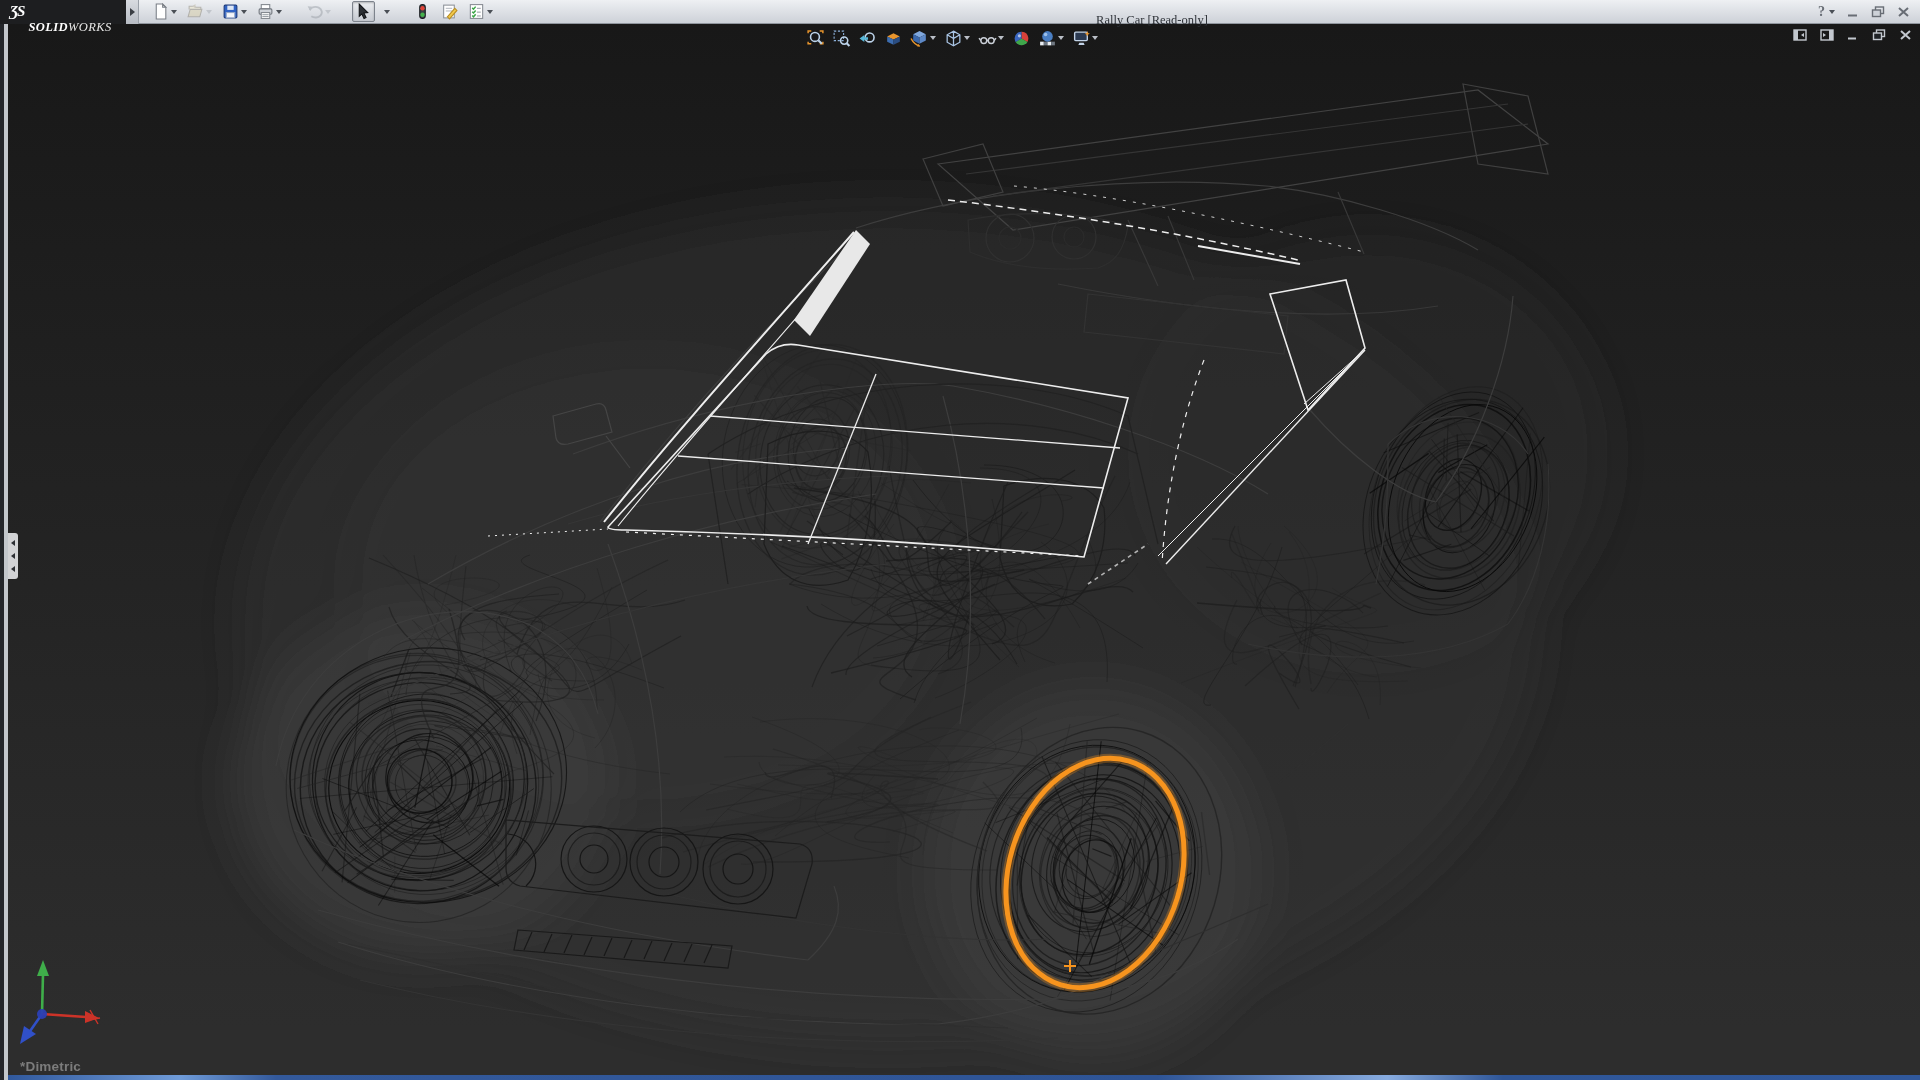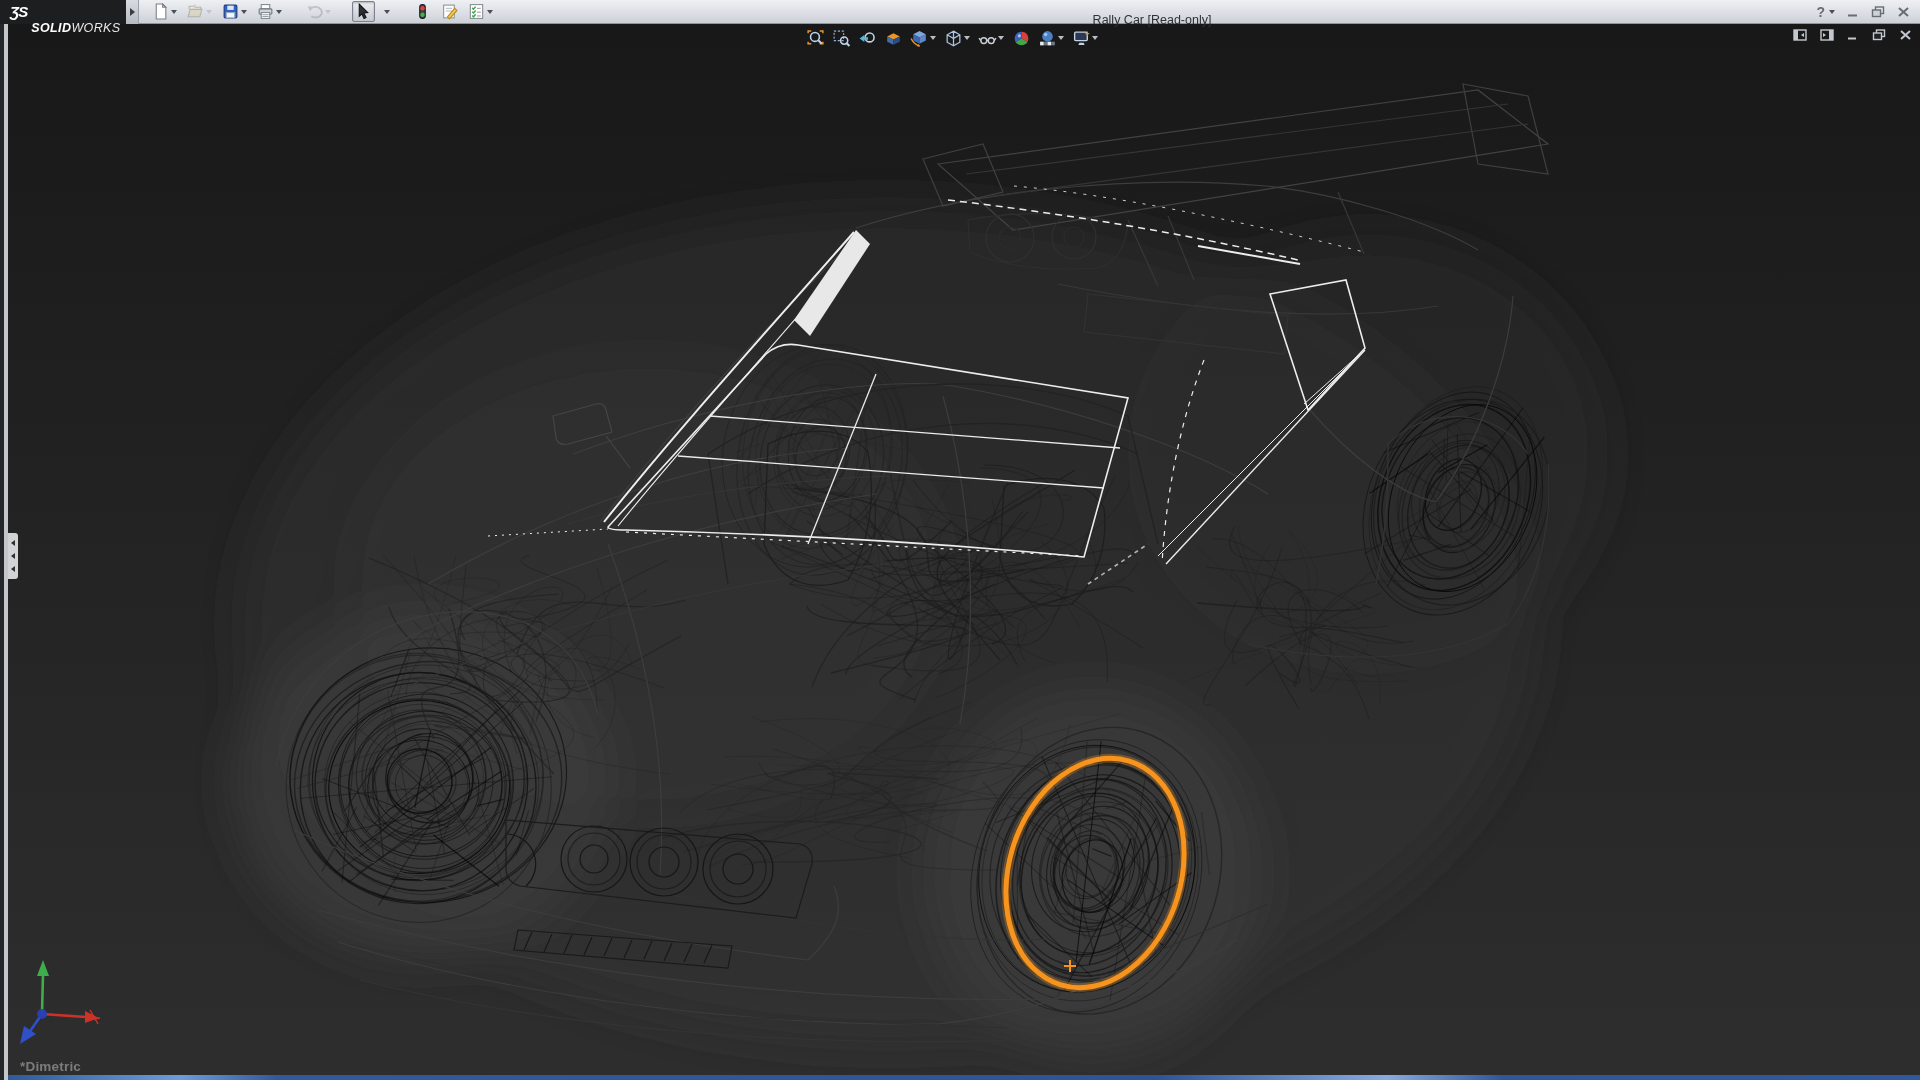--- a/index.html
+++ b/index.html
@@ -2,21 +2,21 @@
 <html><head>
 <meta charset="utf-8">
 <style>
   html,body{margin:0;padding:0;width:1920px;height:1080px;overflow:hidden;
     font-family:"Liberation Sans",sans-serif;background:#24262a;}
   *{box-sizing:border-box;}
 
   
   .titlebar{position:absolute;left:0;top:0;width:1920px;height:24px;
     background:linear-gradient(#eef0f3,#cdd1d8);border-bottom:1px solid #8f959d;
-    display:flex;align-items:center;z-index:50;}
+    display:flex;align-items:center;z-index:50;font-family:Liberation Serif, serif;}
   .logo-block{height:24px;width:126px;background:#1d1e20;color:#fff;
     display:flex;align-items:center;padding-left:10px;gap:4px;flex:none;}
   .logo-glyph{font-style:italic;font-weight:bold;font-size:15px;letter-spacing:-1px;}
   .logo-text{font-style:italic;font-size:12.5px;letter-spacing:.4px;margin-top:32px;}
   .logo-text .b{font-weight:bold;}
   .logo-text .l{font-weight:normal;color:#e8e8e8;}
   .flyout-tab{width:13px;height:24px;background:linear-gradient(#d8dbe0,#b7bcc4);
     border-right:1px solid #9aa0a8;display:flex;align-items:center;justify-content:center;flex:none;}
   .tri-r{width:0;height:0;border-top:4px solid transparent;border-bottom:4px solid transparent;border-left:5px solid #3a3e44;}
   .tri-d{width:0;height:0;border-left:3px solid transparent;border-right:3px solid transparent;border-top:4px solid #4a4f56;margin-left:2px;}

